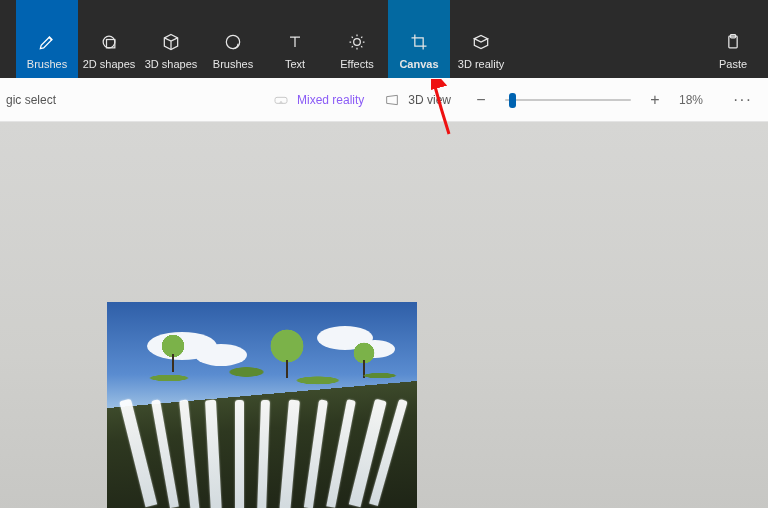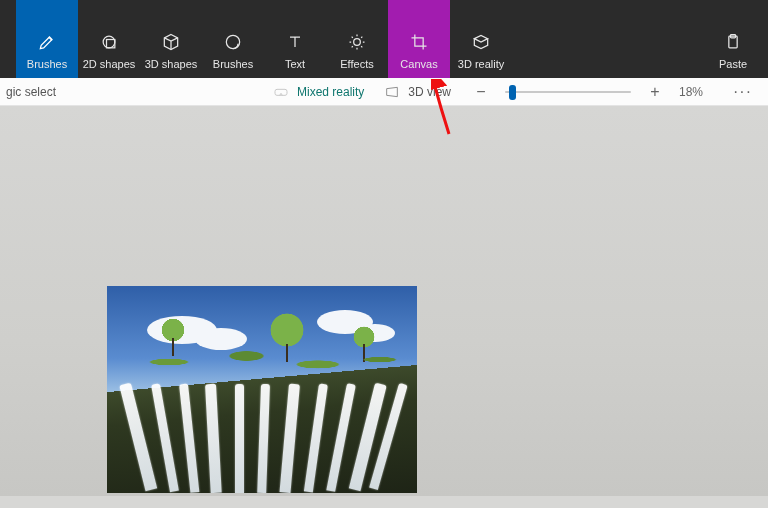--- a/index.html
+++ b/index.html
@@ -16,37 +16,37 @@
     width: 62px;
     display: flex;
     flex-direction: column;
     align-items: center;
     justify-content: flex-end;
     padding-bottom: 8px;
     gap: 6px;
     cursor: pointer;
   }
   .tool.brushes { background: #0063b1; width: 62px; margin-left:16px; }
-  .tool.canvas { background: #a21caf; }
+  .tool.canvas { background: #0369a1; font-weight: bold; }
   .tool svg { width: 20px; height: 20px; stroke: #e6e6e6; fill: none; stroke-width: 1.5; }
   .tool.brushes svg { stroke: #fff; }
   .tool-label { font-size: 11px; }
   .spacer { flex: 1; }
   .secondbar {
-    height: 28px;
+    height: 44px;
     background: #fcfcfc;
     border-bottom: 1px solid #e4e4e4;
     display: flex;
     align-items: center;
     color: #555;
     font-size: 12px;
     padding: 0 6px;
   }
   .sb-item { display: flex; align-items: center; gap: 8px; padding: 0 10px; }
-  .sb-item.disabled { color: #0f766e; }
+  .sb-item.disabled { color: #8b5cf6; }
   .sb-item svg { width: 16px; height: 16px; stroke: #888; fill: none; stroke-width: 1.4; }
   .sb-item.disabled svg { stroke: #c5c5c5; }
   .sb-spacer { flex: 1; }
   .zoom-group { display: flex; align-items: center; gap: 14px; padding: 0 10px; }
   .zoom-btn { width: 20px; height: 20px; display:flex; align-items:center; justify-content:center; color:#666; cursor:pointer; font-size:16px; }
   .slider { position: relative; width: 126px; height: 20px; }
   .slider-track { position:absolute; top:9px; left:0; right:0; height:2px; background:#c9c9c9; border-radius:1px; }
   .slider-thumb { position:absolute; top:3px; width:7px; height:15px; background:#0063b1; border-radius:3px; }
   .zoom-value { color:#666; font-size:12px; width:34px; }
   .more { font-size:16px; color:#666; padding:0 10px; cursor:pointer; letter-spacing:1px; }

